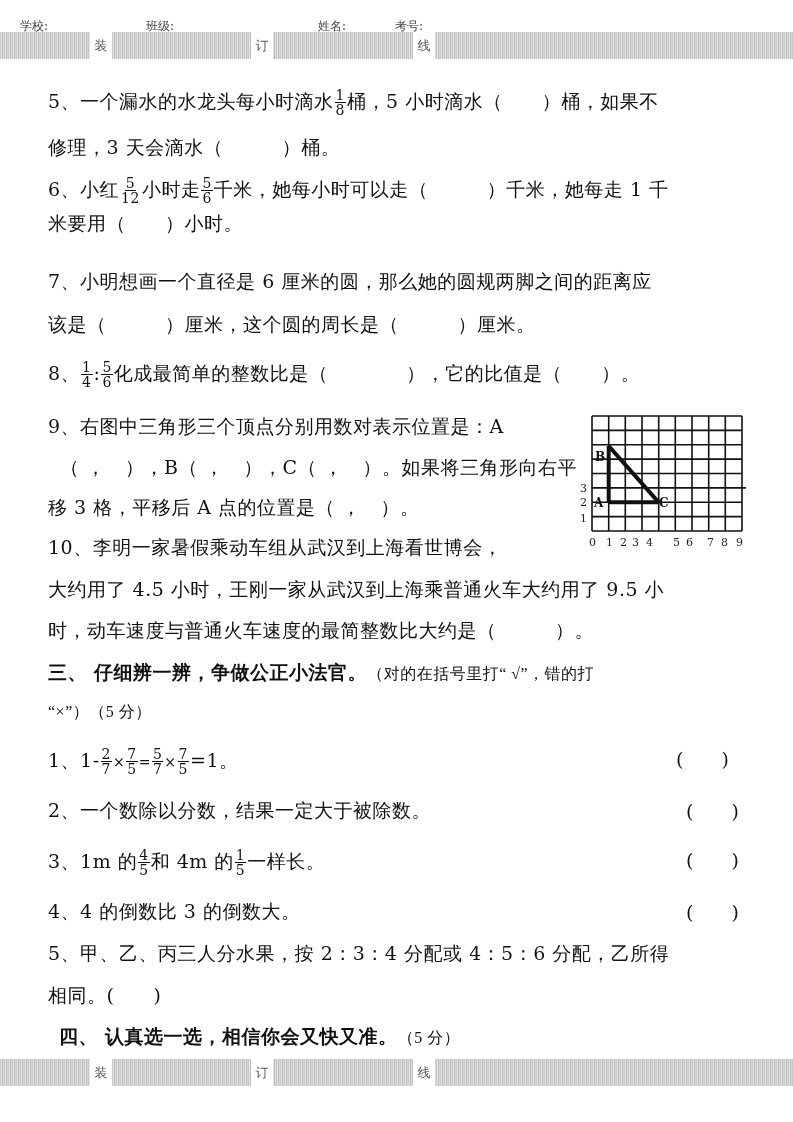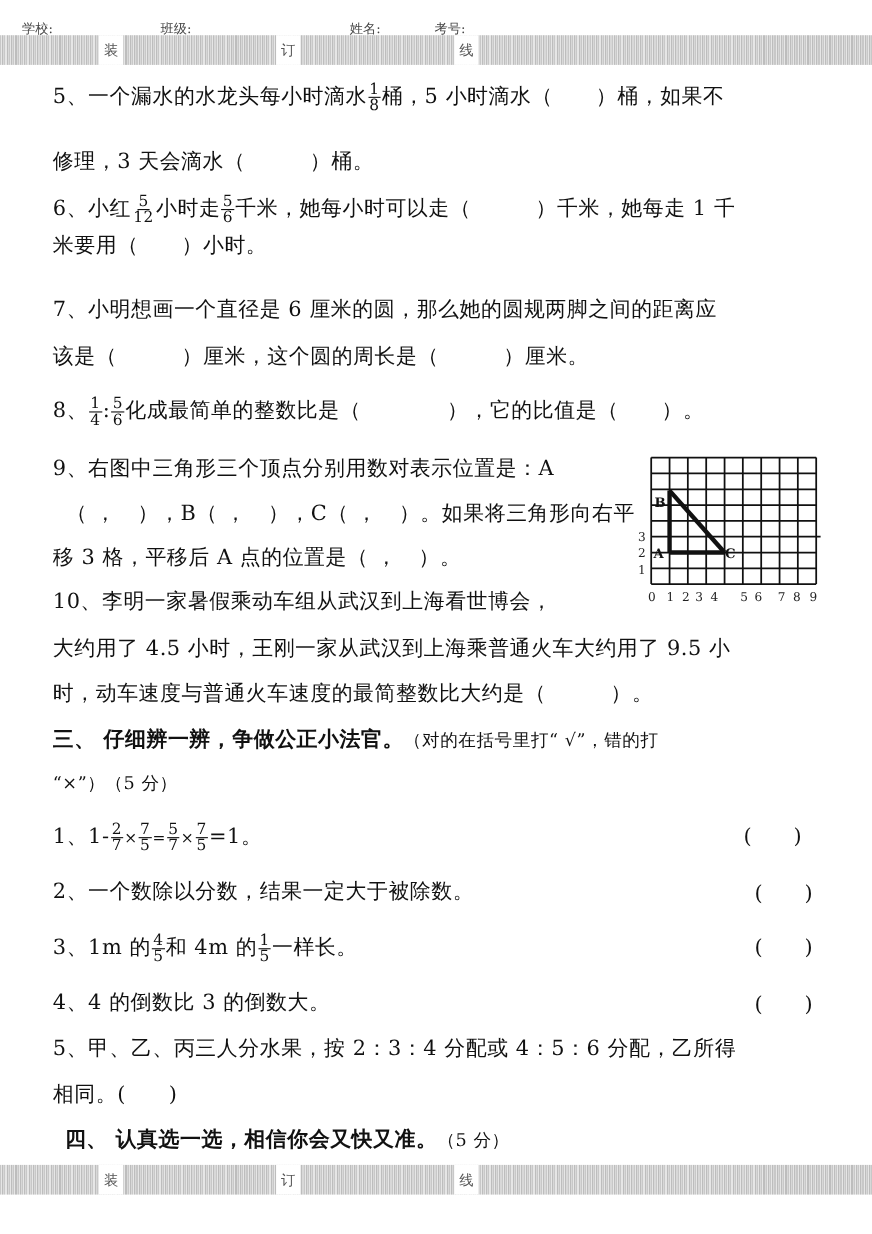--- a/index.html
+++ b/index.html
@@ -24,21 +24,21 @@
   .q {
     position: absolute; font-size: 19px; line-height: 22px; white-space: nowrap; letter-spacing: 0.5px;
   }
   .frac {
     display: inline-flex; flex-direction: column; align-items: center; vertical-align: middle;
     font-size: 14px; line-height: 14px; margin: 0 1px;
   }
   .frac .num { border-bottom: 1px solid #111; padding: 0 1px; }
   .frac .den { padding: 0 1px; }
   .bold { font-weight: bold; }
-  .small { font-size: 16px; }
+  .small { font-size: 16px; font-family: Liberation Serif, serif; }
   .paren { position: absolute; font-size: 19px; }
   .grid-wrap { position: absolute; left: 576px; top: 412px; width: 180px; height: 140px; }
 </style>
 </head>
 <body>
 
 <div class="header-fields">
   <div class="hf" style="left:20px;">
     <span>学校:</span>
     <span class="uline" style="width:70px;"></span>
@@ -56,21 +56,21 @@
     <span class="uline" style="width:80px;"></span>
   </div>
 </div>
 
 <div class="bind-strip" style="top:32px;">
   <div class="lbl" style="left:90px;">装</div>
   <div class="lbl" style="left:251px;">订</div>
   <div class="lbl" style="left:413px;">线</div>
 </div>
 
-<div class="q" style="left:48px; top:74px;">
+<div class="q" style="left:48px; top:88px;">
   <span>5、一个漏水的水龙头每小时滴水</span><span class="frac">
       <span class="num">1</span>
       <span class="den">8</span>
     </span><span>桶，5 小时滴水（　　）桶，如果不</span>
 </div>
 <div class="q" style="left:48px; top:136px;">修理，3 天会滴水（　　　）桶。</div>
 
 <div class="q" style="left:48px; top:176px;">
   <span>6、小红</span><span class="frac">
       <span class="num">5</span>

